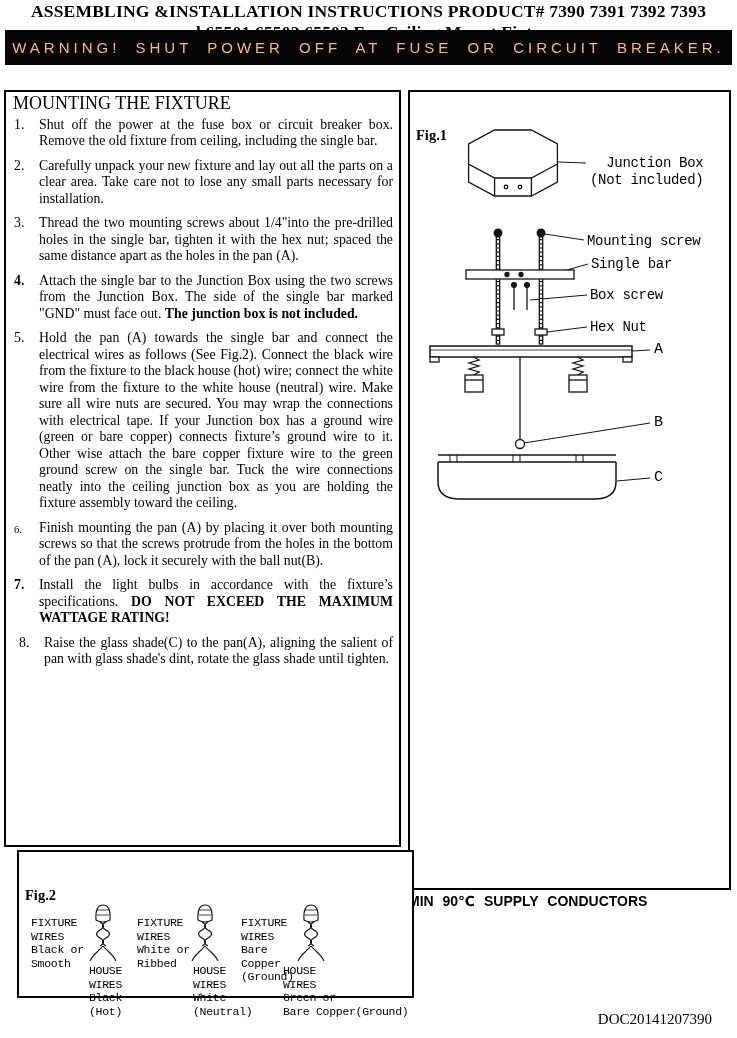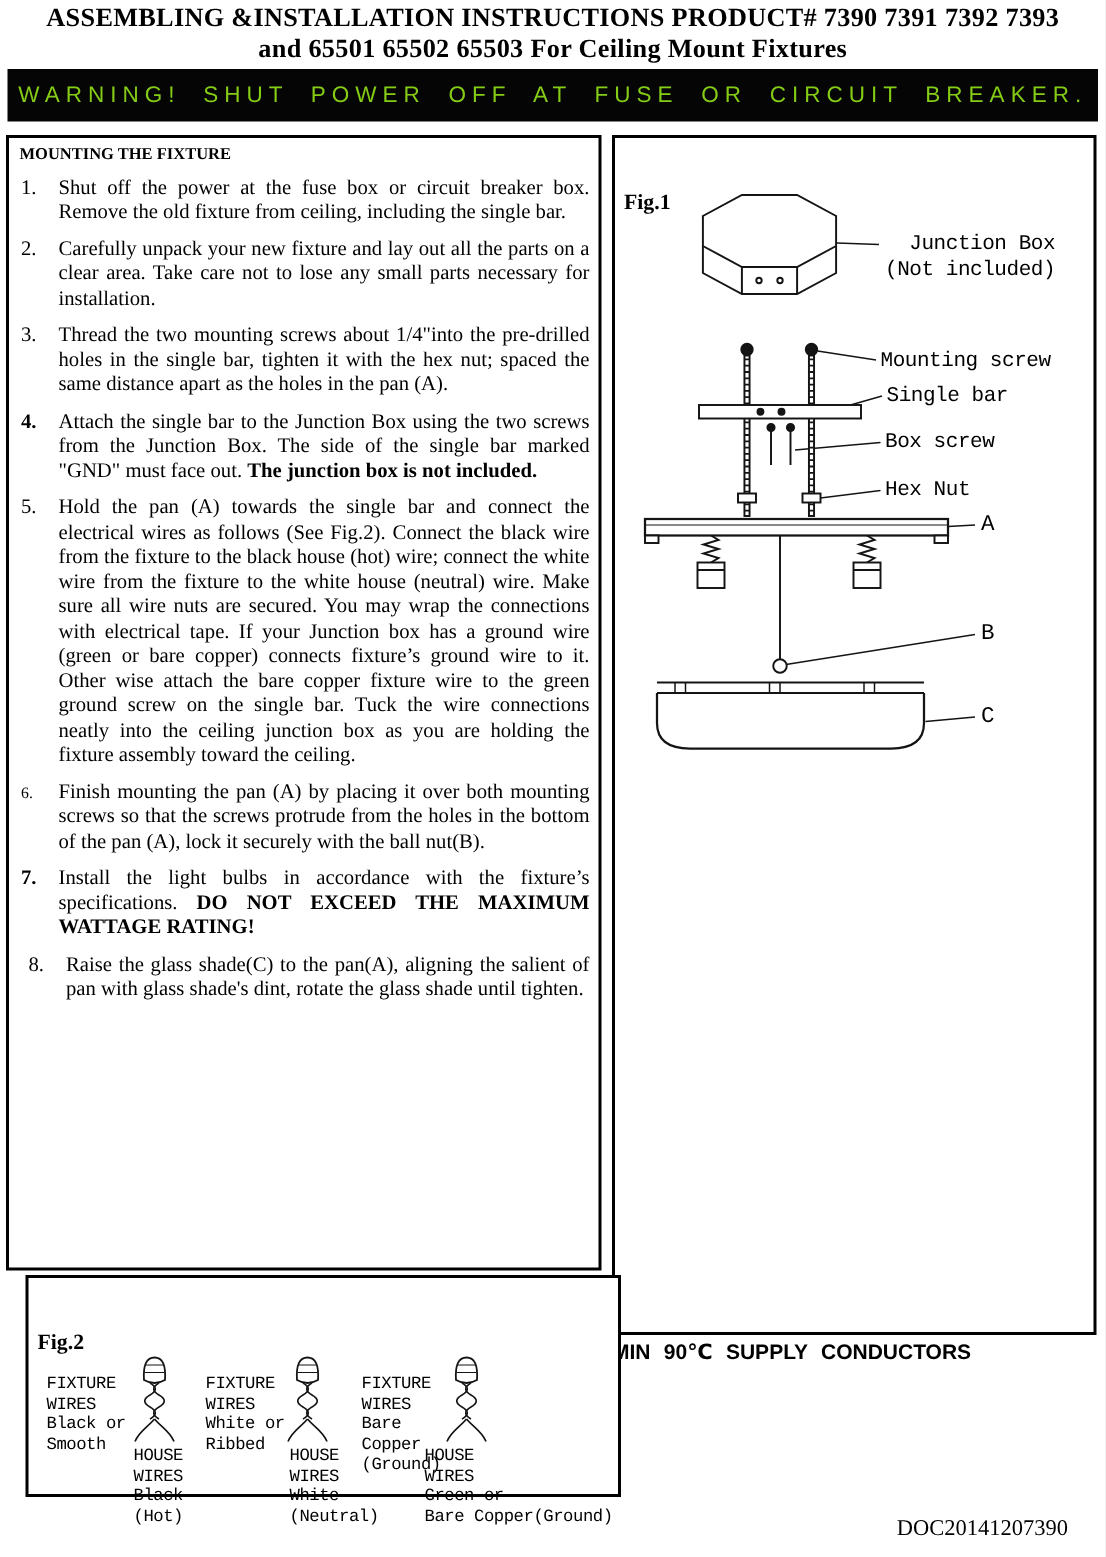--- a/index.html
+++ b/index.html
@@ -3,31 +3,31 @@
 <meta charset="utf-8">
 <style>
   html,body { margin:0; padding:0; background:#e8e8e8; }
   .page {
     position:relative; width:737px; height:1038px; background:#ffffff;
     font-family:"Liberation Serif", serif; color:#000; margin:0 auto; overflow:hidden;
   }
   .title { position:absolute; top:1px; left:0; width:737px; text-align:center;
            font-weight:bold; font-size:17.5px; line-height:21px; letter-spacing:0.2px; }
   .warning {
-    position:absolute; left:5px; top:46px; width:727px; height:35px; background:#050505;
-    color:#84cc16; display:flex; align-items:center; justify-content:center;
+    position:absolute; left:5px; top:30px; width:727px; height:35px; background:#050505;
+    color:#fdba74; display:flex; align-items:center; justify-content:center;
     font-family:"Liberation Sans", sans-serif; font-size:15px;
     letter-spacing:4px; word-spacing:7px; font-weight:500;
   }
   .left-box {
     position:absolute; left:4px; top:90px; width:397px; height:757px;
     border:2px solid #000; box-sizing:border-box; padding:3px 5px 0 5px;
     font-size:13.8px; line-height:16.5px; overflow:hidden;
   }
-  .heading { font-weight:bold; font-size:11px; margin:0 0 5px 2px; }
+  .heading { font-weight:normal; font-size:18px; margin:0 0 5px 2px; }
   .step { display:flex; margin-bottom:8px; }
   .step .num { flex:0 0 28px; width:28px; padding-left:3px; box-sizing:border-box; }
   .step .body { flex:1; text-align:justify; padding-right:1px; }
   .bold-num .num { font-weight:bold; }
   .small-num .num { font-size:10.5px; padding-top:2px; }
   .indent-num .num { padding-left:8px; flex-basis:33px; width:33px; }
   .closing { font-weight:bold; margin:18px 4px 0 15px; text-align:justify; }
   .fig-box { position:absolute; border:2px solid #000; box-sizing:border-box; background:#fff; }
   .fig1-box { left:408px; top:90px; width:323px; height:800px; }
   .fig2-box { left:17px; top:850px; width:397px; height:148px; }

